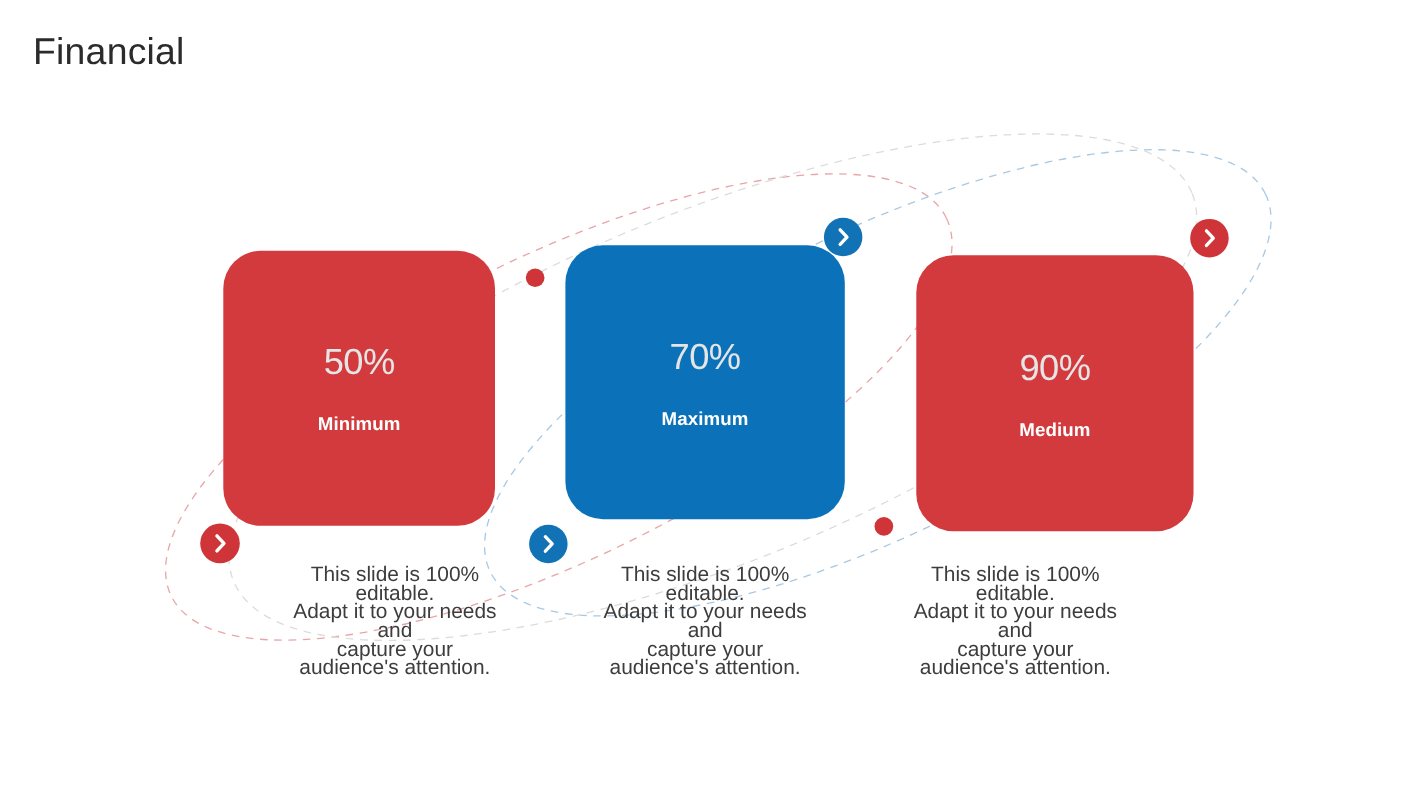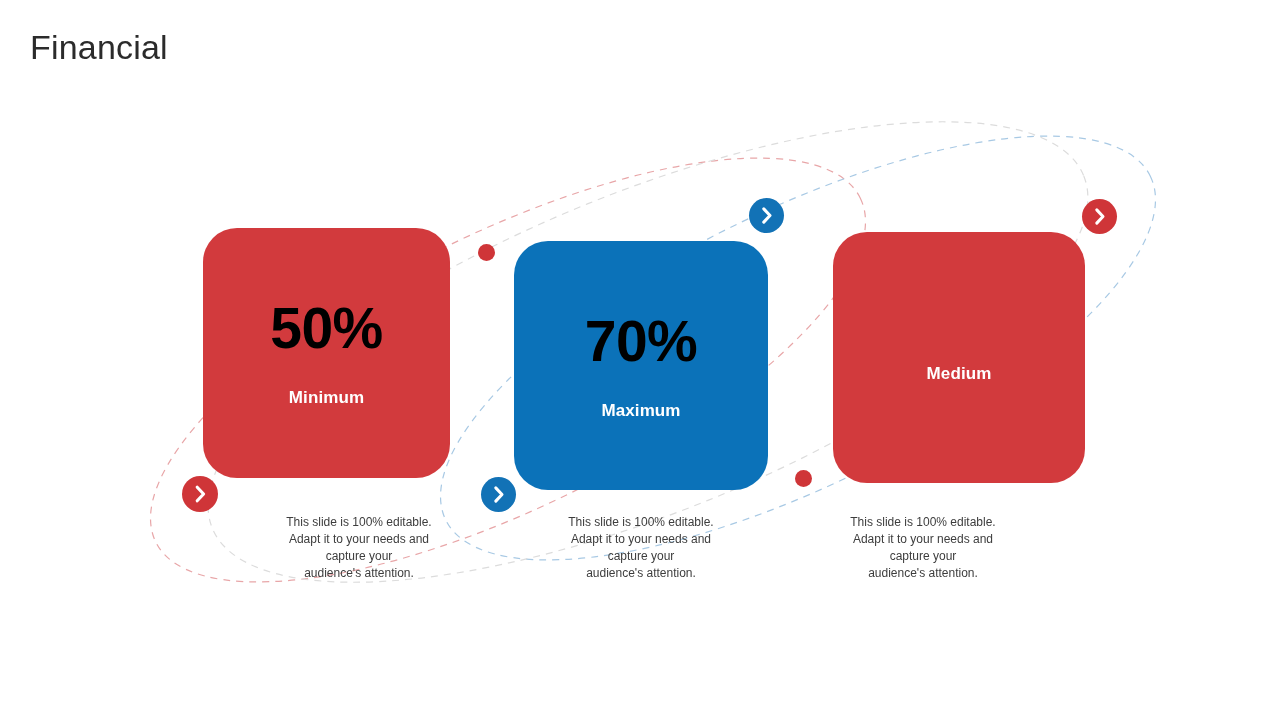--- a/index.html
+++ b/index.html
@@ -47,44 +47,44 @@
   .card {
     position: absolute;
     border-radius: 34px;
     display: flex;
     flex-direction: column;
     align-items: center;
     justify-content: center;
     box-sizing: border-box;
   }
   .card-value {
-    font-size: 57px;
-    font-weight: 700;
-    color: #000000;
+    font-size: 33px;
+    font-weight: 400;
+    color: #e5e5e5;
     line-height: 1;
     letter-spacing: -0.5px;
   }
   .card-label {
     margin-top: 32px;
     font-size: 17px;
     font-weight: 700;
     color: #ffffff;
     line-height: 1;
     letter-spacing: 0.1px;
   }
 
   
   #card-0 { left: 203px; top: 228px; width: 247px; height: 250px; background: #d23a3d; }
-  #card-1 { left: 514px; top: 241px; width: 254px; height: 249px; background: #0b72b9; justify-content: center; }
+  #card-1 { left: 514px; top: 223px; width: 254px; height: 249px; background: #0b72b9; justify-content: center; }
   #card-2 { left: 833px; top: 232px; width: 252px; height: 251px; background: #d23a3d; }
 
   
   .desc {
     position: absolute;
-    font-size: 12px;
+    font-size: 19px;
     line-height: 17px;
     color: #3d3d3d;
     text-align: center;
     white-space: pre-line;
   }
   #desc-0 { left: 252px; top: 514px; width: 214px; }
   #desc-1 { left: 534px; top: 514px; width: 214px; }
   #desc-2 { left: 816px; top: 514px; width: 214px; }
 
   
@@ -125,20 +125,21 @@
     <div class="card-value">50%</div>
     <div class="card-label">Minimum</div>
   </div>
 
   <div class="card" id="card-1" style="background: rgb(11, 114, 185);">
     <div class="card-value">70%</div>
     <div class="card-label">Maximum</div>
   </div>
 
   <div class="card" id="card-2" style="background: rgb(210, 58, 61);">
+    <div class="card-value">90%</div>
     <div class="card-label">Medium</div>
   </div>
 
   <div class="desc" id="desc-0" style="color: rgb(61, 61, 61);">This slide is 100% editable.
 Adapt it to your needs and
 capture your
 audience's attention.</div>
   <div class="desc" id="desc-1" style="color: rgb(61, 61, 61);">This slide is 100% editable.
 Adapt it to your needs and
 capture your

